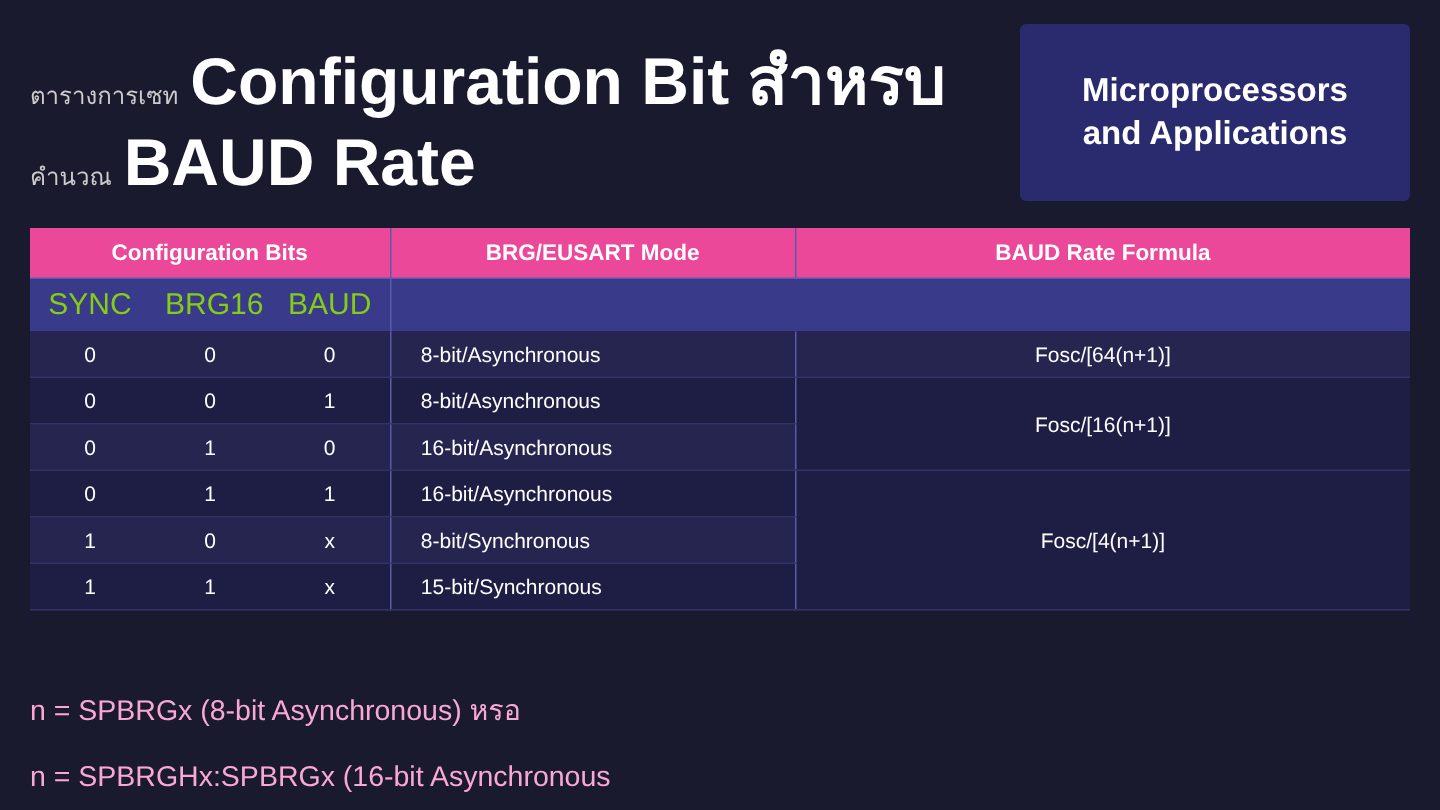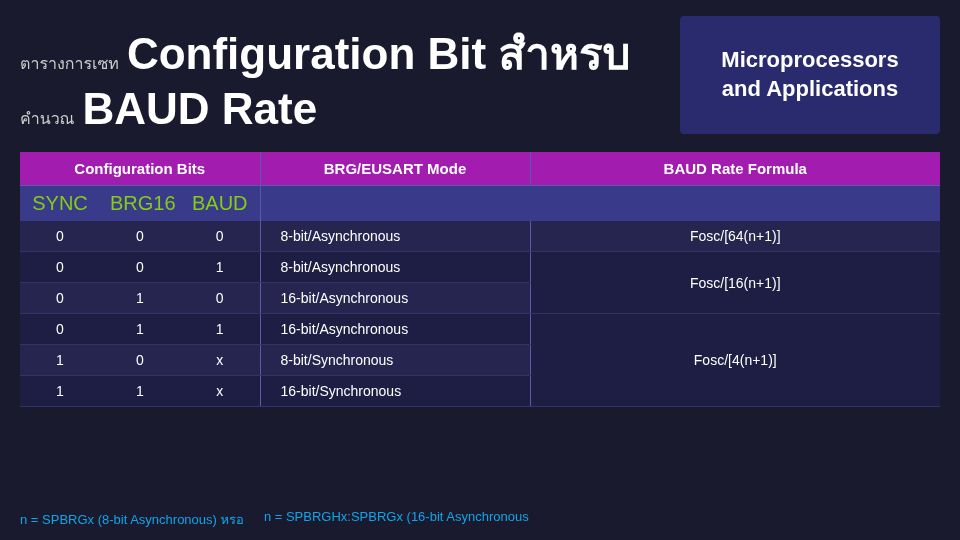--- a/index.html
+++ b/index.html
@@ -105,21 +105,21 @@
     }
 
     .col-sync { width: 80px; }
     .col-brg16 { width: 80px; }
     .col-brgh { width: 80px; }
     .col-mode { width: 270px; }
     .col-formula { width: auto; }
 
     
     .header-row-top th {
-      background: #a21caf;
+      background: #ec4899;
       color: white;
       padding: 8px 10px;
       font-size: 15px;
       font-weight: bold;
       margin-top: 17px;
     }
 
     .header-row-sub th {
       background: #3a3a8a;
       color: #84cc16;
@@ -183,24 +183,25 @@
     .col-border {
       border-right: 1px solid #5a5aaa !important;
     }
 
     
     .footer {
       position: absolute;
       bottom: 10px;
       left: 20px;
       right: 20px;
-      font-size: 13px;
-      color: #0ea5e9;
+      font-size: 19px;
+      color: #f9a8d4;
       display: flex;
       gap: 20px;
+      flex-direction: column;
     }
 
     .footer-text {
       white-space: nowrap;
     }
   </style>
 </head>
 <body>
 
 <div class="page">
@@ -278,21 +279,21 @@
           <tr class="data-row">
             <td>1</td>
             <td>0</td>
             <td class="col-border">x</td>
             <td class="mode-cell col-border">8-bit/Synchronous</td>
           </tr>
           <tr class="data-row">
             <td>1</td>
             <td>1</td>
             <td class="col-border">x</td>
-            <td class="mode-cell col-border">16-bit/Synchronous</td>
+            <td class="mode-cell col-border">15-bit/Synchronous</td>
           </tr>
         </tbody>
     </table>
   </div>
 
   <div class="footer">
     <span class="footer-text">n = SPBRGx (8-bit Asynchronous) หรอ</span>
     <span class="footer-text">n = SPBRGHx:SPBRGx (16-bit Asynchronous</span>
   </div>
 

